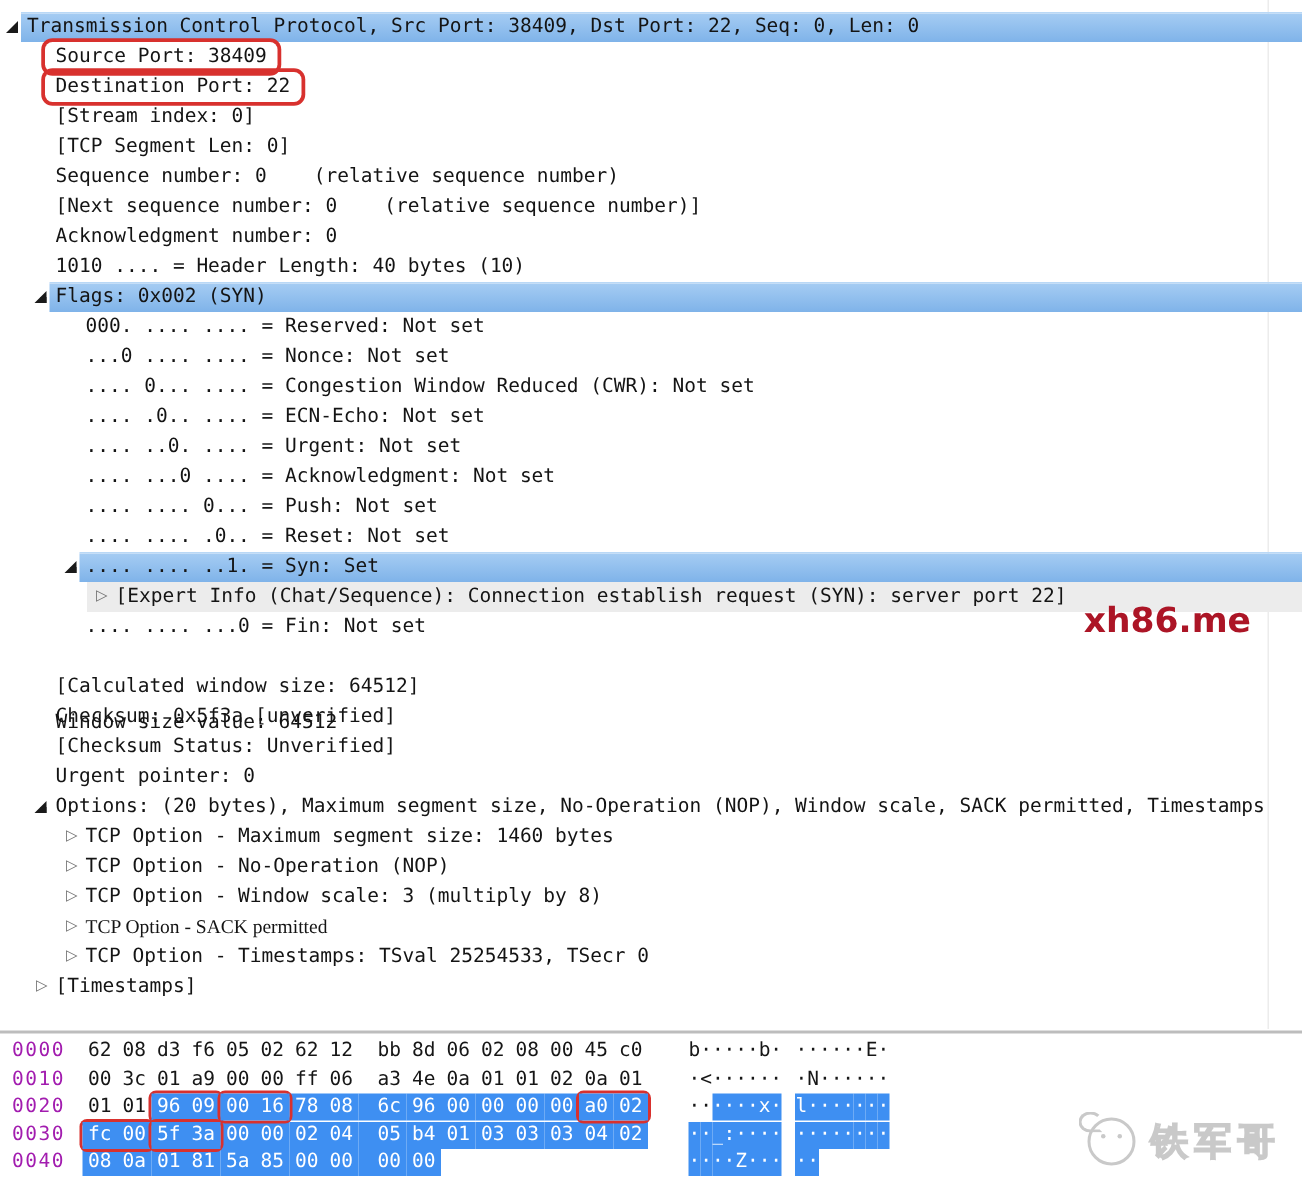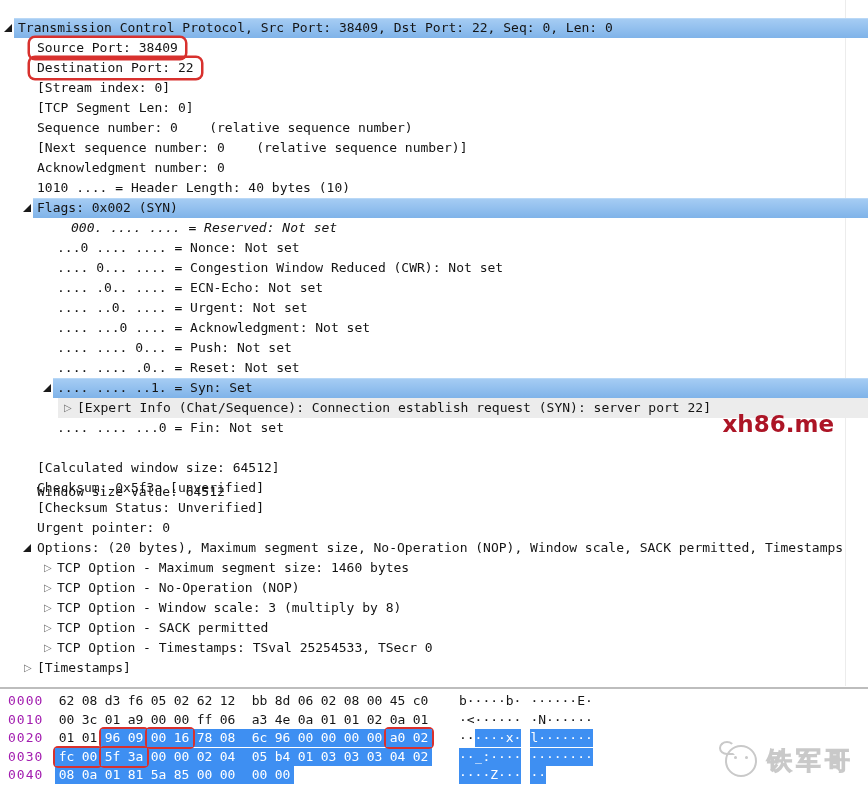--- a/index.html
+++ b/index.html
@@ -1,19 +1,19 @@
 <!DOCTYPE html>
 <html style="--selection_blue: #7fb3e9; --selection_blue_light: #a5ccf3; --hex_highlight_blue: #3e8ff2; --annotation_red: #d8312e; --expert_chat_gray: #ececec; --watermark_red: #ac1526; --brand_gray: #c9c9c9;"><head>
 <meta charset="utf-8">
 <style>
   html,body{margin:0;padding:0;}
   body{width:868px;height:793px;background:#fff;overflow:hidden;position:relative;
        font-family:"DejaVu Sans Mono","Liberation Mono",monospace;}
   #vline{position:absolute;left:845px;top:0;width:1px;height:686px;background:#ececec;}
-  #detail{position:absolute;left:0;top:0;width:868px;height:678px;padding-top:18px;box-sizing:border-box;}
+  #detail{position:absolute;left:0;top:0;width:868px;height:678px;padding-top:8px;box-sizing:border-box;}
   .trow{position:relative;height:20px;font-size:13px;line-height:20px;white-space:pre;color:#141414;}
   .hl{position:absolute;top:0;bottom:0;right:0;}
   .hl.sel{background:linear-gradient(var(--selection_blue_light),var(--selection_blue));
           border-top:1px solid #b9d8f6;box-sizing:border-box;}
   .hl.exp{background:var(--expert_chat_gray);}
   .tx{position:absolute;top:0;z-index:2;}
   .rb{box-shadow:0 0 0 2.5px var(--annotation_red);border-radius:5px;padding:0 7px;}
   .arrO{position:absolute;top:6px;z-index:2;width:0;height:0;border:4px solid transparent;
         border-right:4px solid #1a1a1a;border-bottom:4px solid #1a1a1a;}
   .arrC{position:absolute;top:0;z-index:2;font-size:10px;line-height:20px;color:#707070;
@@ -52,41 +52,41 @@
     <div class="trow"><div class="hl sel" style="left: 14px;"></div><span class="arrO" style="left: 4px;"></span><span class="tx" style="left: 18px;">Transmission Control Protocol, Src Port: 38409, Dst Port: 22, Seq: 0, Len: 0</span></div>
     <div class="trow"><span class="tx rb" style="left: 30px;">Source Port: 38409</span></div>
     <div class="trow"><span class="tx rb" style="left: 30px;">Destination Port: 22</span></div>
     <div class="trow"><span class="tx" style="left: 37px;">[Stream index: 0]</span></div>
     <div class="trow"><span class="tx" style="left: 37px;">[TCP Segment Len: 0]</span></div>
     <div class="trow"><span class="tx" style="left: 37px;">Sequence number: 0    (relative sequence number)</span></div>
     <div class="trow"><span class="tx" style="left: 37px;">[Next sequence number: 0    (relative sequence number)]</span></div>
     <div class="trow"><span class="tx" style="left: 37px;">Acknowledgment number: 0</span></div>
     <div class="trow"><span class="tx" style="left: 37px;">1010 .... = Header Length: 40 bytes (10)</span></div>
     <div class="trow"><div class="hl sel" style="left: 33px;"></div><span class="arrO" style="left: 23px;"></span><span class="tx" style="left: 37px;">Flags: 0x002 (SYN)</span></div>
-    <div class="trow"><span class="tx" style="left: 71px; font-style: italic;">000. .... .... = Reserved: Not set</span></div>
+    <div class="trow"><span class="tx" style="left: 57px;">000. .... .... = Reserved: Not set</span></div>
     <div class="trow"><span class="tx" style="left: 57px;">...0 .... .... = Nonce: Not set</span></div>
     <div class="trow"><span class="tx" style="left: 57px;">.... 0... .... = Congestion Window Reduced (CWR): Not set</span></div>
     <div class="trow"><span class="tx" style="left: 57px;">.... .0.. .... = ECN-Echo: Not set</span></div>
     <div class="trow"><span class="tx" style="left: 57px;">.... ..0. .... = Urgent: Not set</span></div>
     <div class="trow"><span class="tx" style="left: 57px;">.... ...0 .... = Acknowledgment: Not set</span></div>
     <div class="trow"><span class="tx" style="left: 57px;">.... .... 0... = Push: Not set</span></div>
     <div class="trow"><span class="tx" style="left: 57px;">.... .... .0.. = Reset: Not set</span></div>
     <div class="trow"><div class="hl sel" style="left: 53px;"></div><span class="arrO" style="left: 43px;"></span><span class="tx" style="left: 57px;">.... .... ..1. = Syn: Set</span></div>
     <div class="trow"><div class="hl exp" style="left: 58px;"></div><span class="arrC" style="left: 64px;">▷</span><span class="tx" style="left: 77px;">[Expert Info (Chat/Sequence): Connection establish request (SYN): server port 22]</span><span class="wmsite">xh86.me</span></div>
     <div class="trow"><span class="tx" style="left: 57px;">.... .... ...0 = Fin: Not set</span></div>
     <div class="trow"><span class="tx" style="left: 37px; margin-top: 44px;">Window size value: 64512</span></div>
     <div class="trow"><span class="tx" style="left: 37px;">[Calculated window size: 64512]</span></div>
     <div class="trow"><span class="tx" style="left: 37px;">Checksum: 0x5f3a [unverified]</span></div>
     <div class="trow"><span class="tx" style="left: 37px;">[Checksum Status: Unverified]</span></div>
     <div class="trow"><span class="tx" style="left: 37px;">Urgent pointer: 0</span></div>
     <div class="trow"><span class="arrO" style="left: 23px;"></span><span class="tx" style="left: 37px;">Options: (20 bytes), Maximum segment size, No-Operation (NOP), Window scale, SACK permitted, Timestamps</span></div>
     <div class="trow"><span class="arrC" style="left: 44px;">▷</span><span class="tx" style="left: 57px;">TCP Option - Maximum segment size: 1460 bytes</span></div>
     <div class="trow"><span class="arrC" style="left: 44px;">▷</span><span class="tx" style="left: 57px;">TCP Option - No-Operation (NOP)</span></div>
     <div class="trow"><span class="arrC" style="left: 44px;">▷</span><span class="tx" style="left: 57px;">TCP Option - Window scale: 3 (multiply by 8)</span></div>
-    <div class="trow"><span class="arrC" style="left: 44px;">▷</span><span class="tx" style="left: 57px;">TCP Option - SACK permitted</span></div>
+    <div class="trow"><span class="arrC" style="left: 44px;">▷</span><span class="tx" style="left: 57px; font-family: Liberation Serif, serif;">TCP Option - SACK permitted</span></div>
     <div class="trow"><span class="arrC" style="left: 44px;">▷</span><span class="tx" style="left: 57px;">TCP Option - Timestamps: TSval 25254533, TSecr 0</span></div>
     <div class="trow"><span class="arrC" style="left: 24px;">▷</span><span class="tx" style="left: 37px;">[Timestamps]</span></div>
   </div>
 <div id="hexpane">
     <div class="hrow"><span class="off">0000</span><span class="bwrap"><span class="byte">62</span><span class="byte">08</span><span class="byte">d3</span><span class="byte">f6</span><span class="byte">05</span><span class="byte">02</span><span class="byte">62</span><span class="byte">12</span><span class="byte g">bb</span><span class="byte">8d</span><span class="byte">06</span><span class="byte">02</span><span class="byte">08</span><span class="byte">00</span><span class="byte">45</span><span class="byte">c0</span></span><span class="awrap"><span class="ach">b</span><span class="ach">·</span><span class="ach">·</span><span class="ach">·</span><span class="ach">·</span><span class="ach">·</span><span class="ach">b</span><span class="ach">·</span><span class="agap"></span><span class="ach">·</span><span class="ach">·</span><span class="ach">·</span><span class="ach">·</span><span class="ach">·</span><span class="ach">·</span><span class="ach">E</span><span class="ach">·</span></span></div>
     <div class="hrow"><span class="off">0010</span><span class="bwrap"><span class="byte">00</span><span class="byte">3c</span><span class="byte">01</span><span class="byte">a9</span><span class="byte">00</span><span class="byte">00</span><span class="byte">ff</span><span class="byte">06</span><span class="byte g">a3</span><span class="byte">4e</span><span class="byte">0a</span><span class="byte">01</span><span class="byte">01</span><span class="byte">02</span><span class="byte">0a</span><span class="byte">01</span></span><span class="awrap"><span class="ach">·</span><span class="ach">&lt;</span><span class="ach">·</span><span class="ach">·</span><span class="ach">·</span><span class="ach">·</span><span class="ach">·</span><span class="ach">·</span><span class="agap"></span><span class="ach">·</span><span class="ach">N</span><span class="ach">·</span><span class="ach">·</span><span class="ach">·</span><span class="ach">·</span><span class="ach">·</span><span class="ach">·</span></span></div>
     <div class="hrow"><span class="off">0020</span><span class="bwrap"><span class="byte">01</span><span class="byte">01</span><span class="rpair"><span class="byte on">96</span><span class="byte on">09</span></span><span class="rpair"><span class="byte on">00</span><span class="byte on">16</span></span><span class="byte on">78</span><span class="byte on">08</span><span class="byte g on">6c</span><span class="byte on">96</span><span class="byte on">00</span><span class="byte on">00</span><span class="byte on">00</span><span class="byte on">00</span><span class="rpair"><span class="byte on">a0</span><span class="byte on">02</span></span></span><span class="awrap"><span class="ach">·</span><span class="ach">·</span><span class="ach on">·</span><span class="ach on">·</span><span class="ach on">·</span><span class="ach on">·</span><span class="ach on">x</span><span class="ach on">·</span><span class="agap on"></span><span class="ach on">l</span><span class="ach on">·</span><span class="ach on">·</span><span class="ach on">·</span><span class="ach on">·</span><span class="ach on">·</span><span class="ach on">·</span><span class="ach on">·</span></span></div>
     <div class="hrow"><span class="off">0030</span><span class="bwrap"><span class="rpair"><span class="byte on">fc</span><span class="byte on">00</span></span><span class="rpair"><span class="byte on">5f</span><span class="byte on">3a</span></span><span class="byte on">00</span><span class="byte on">00</span><span class="byte on">02</span><span class="byte on">04</span><span class="byte g on">05</span><span class="byte on">b4</span><span class="byte on">01</span><span class="byte on">03</span><span class="byte on">03</span><span class="byte on">03</span><span class="byte on">04</span><span class="byte on">02</span></span><span class="awrap"><span class="ach on">·</span><span class="ach on">·</span><span class="ach on">_</span><span class="ach on">:</span><span class="ach on">·</span><span class="ach on">·</span><span class="ach on">·</span><span class="ach on">·</span><span class="agap on"></span><span class="ach on">·</span><span class="ach on">·</span><span class="ach on">·</span><span class="ach on">·</span><span class="ach on">·</span><span class="ach on">·</span><span class="ach on">·</span><span class="ach on">·</span></span></div>
     <div class="hrow"><span class="off">0040</span><span class="bwrap"><span class="byte on">08</span><span class="byte on">0a</span><span class="byte on">01</span><span class="byte on">81</span><span class="byte on">5a</span><span class="byte on">85</span><span class="byte on">00</span><span class="byte on">00</span><span class="byte g on">00</span><span class="byte on">00</span></span><span class="awrap"><span class="ach on">·</span><span class="ach on">·</span><span class="ach on">·</span><span class="ach on">·</span><span class="ach on">Z</span><span class="ach on">·</span><span class="ach on">·</span><span class="ach on">·</span><span class="agap on"></span><span class="ach on">·</span><span class="ach on">·</span></span></div>
   </div>

